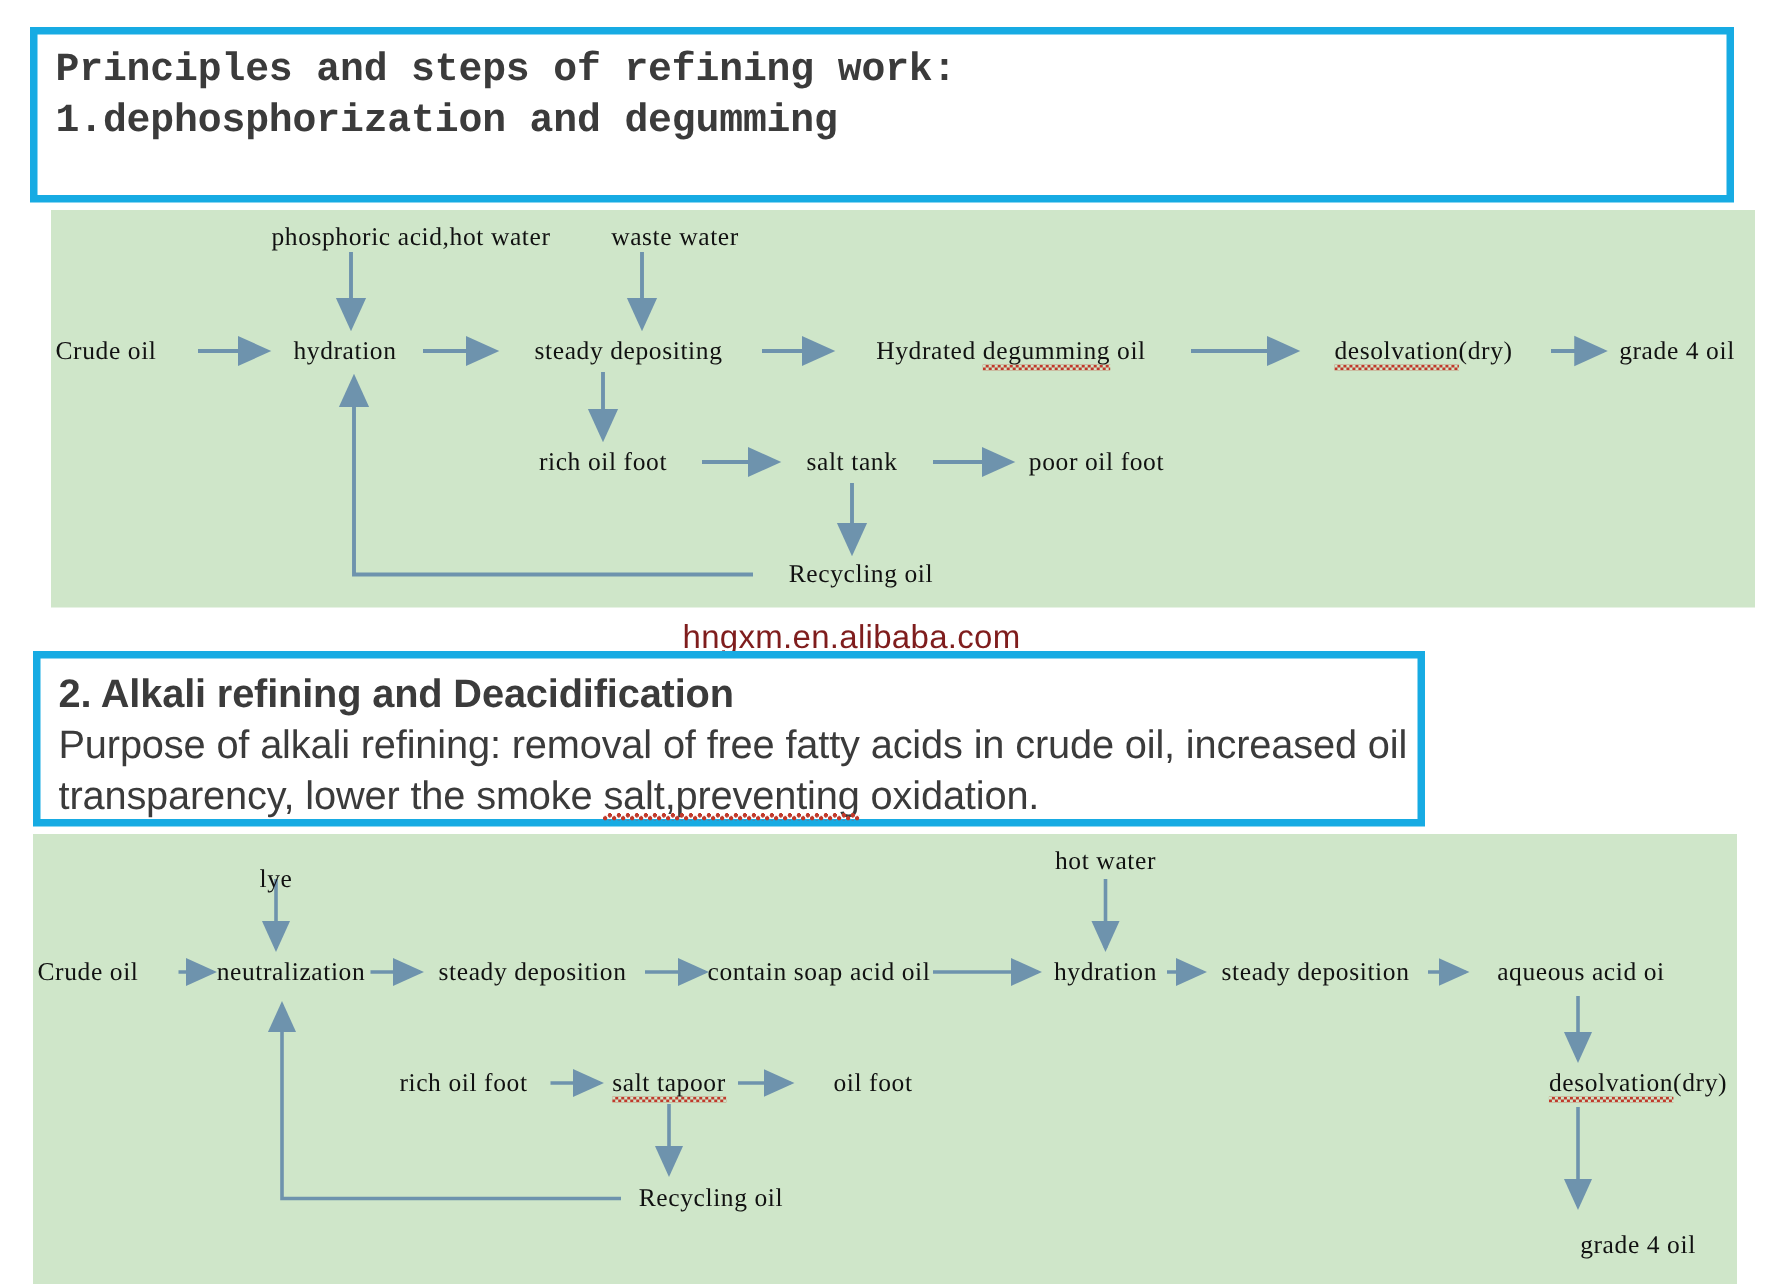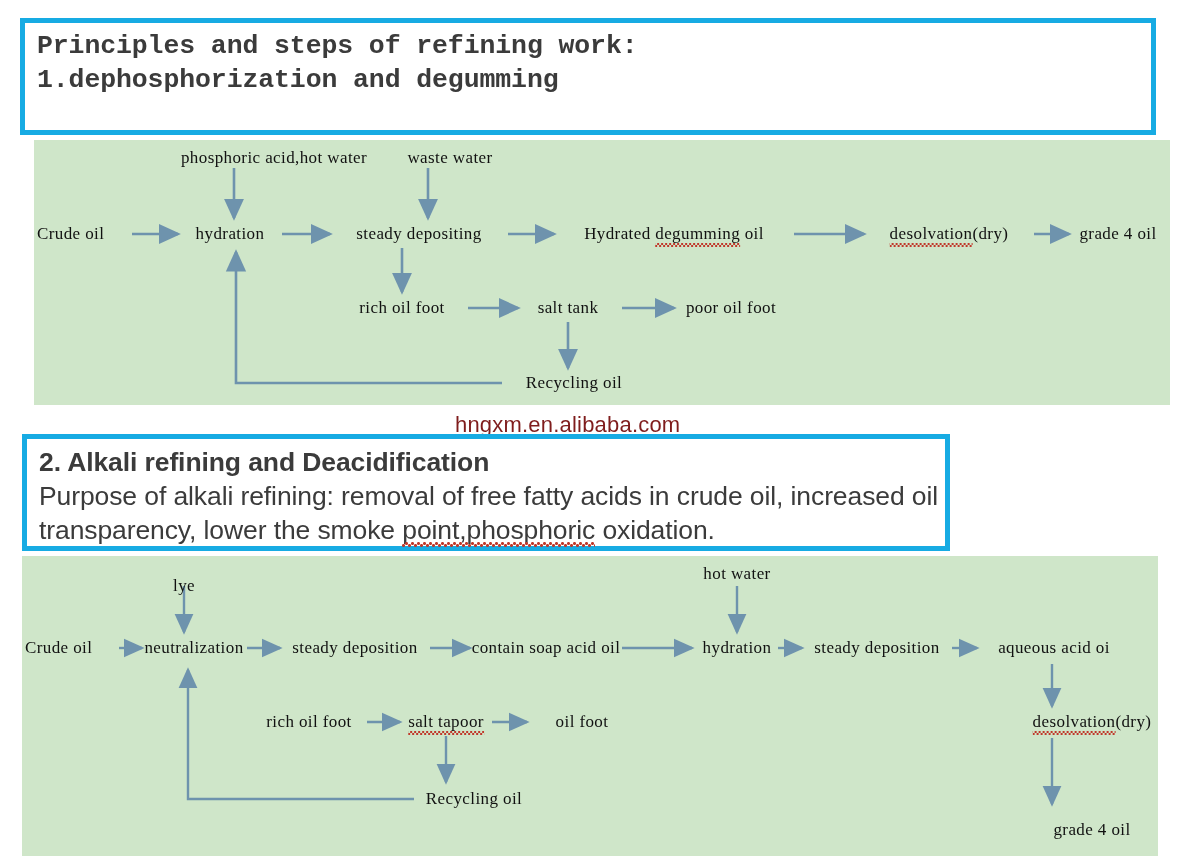--- a/index.html
+++ b/index.html
@@ -211,16 +211,16 @@
 
     <div class="node" style="left:1070px;top:166px;">
       <span class="sq">desolvation</span><span>(dry)</span>
     </div>
     <div class="node" style="left:1070px;top:274px;">grade 4 oil</div>
   </div>
 
   <div class="callout" style="left:22px;top:434px;width:928px;height:117px;">
     <div class="line bold">2. Alkali refining and Deacidification</div>
     <div class="line">Purpose of alkali refining: removal of free fatty acids in crude oil, increased oil</div>
-    <div class="line"><span>transparency, lower the smoke </span><span class="sq">point,phosphoric</span><span> oxidation.</span></div>
+    <div class="line"><span>transparency, lower the smoke </span><span class="sq">salt,preventing</span><span> oxidation.</span></div>
   </div>
 
 </div>
 
 </body></html>

